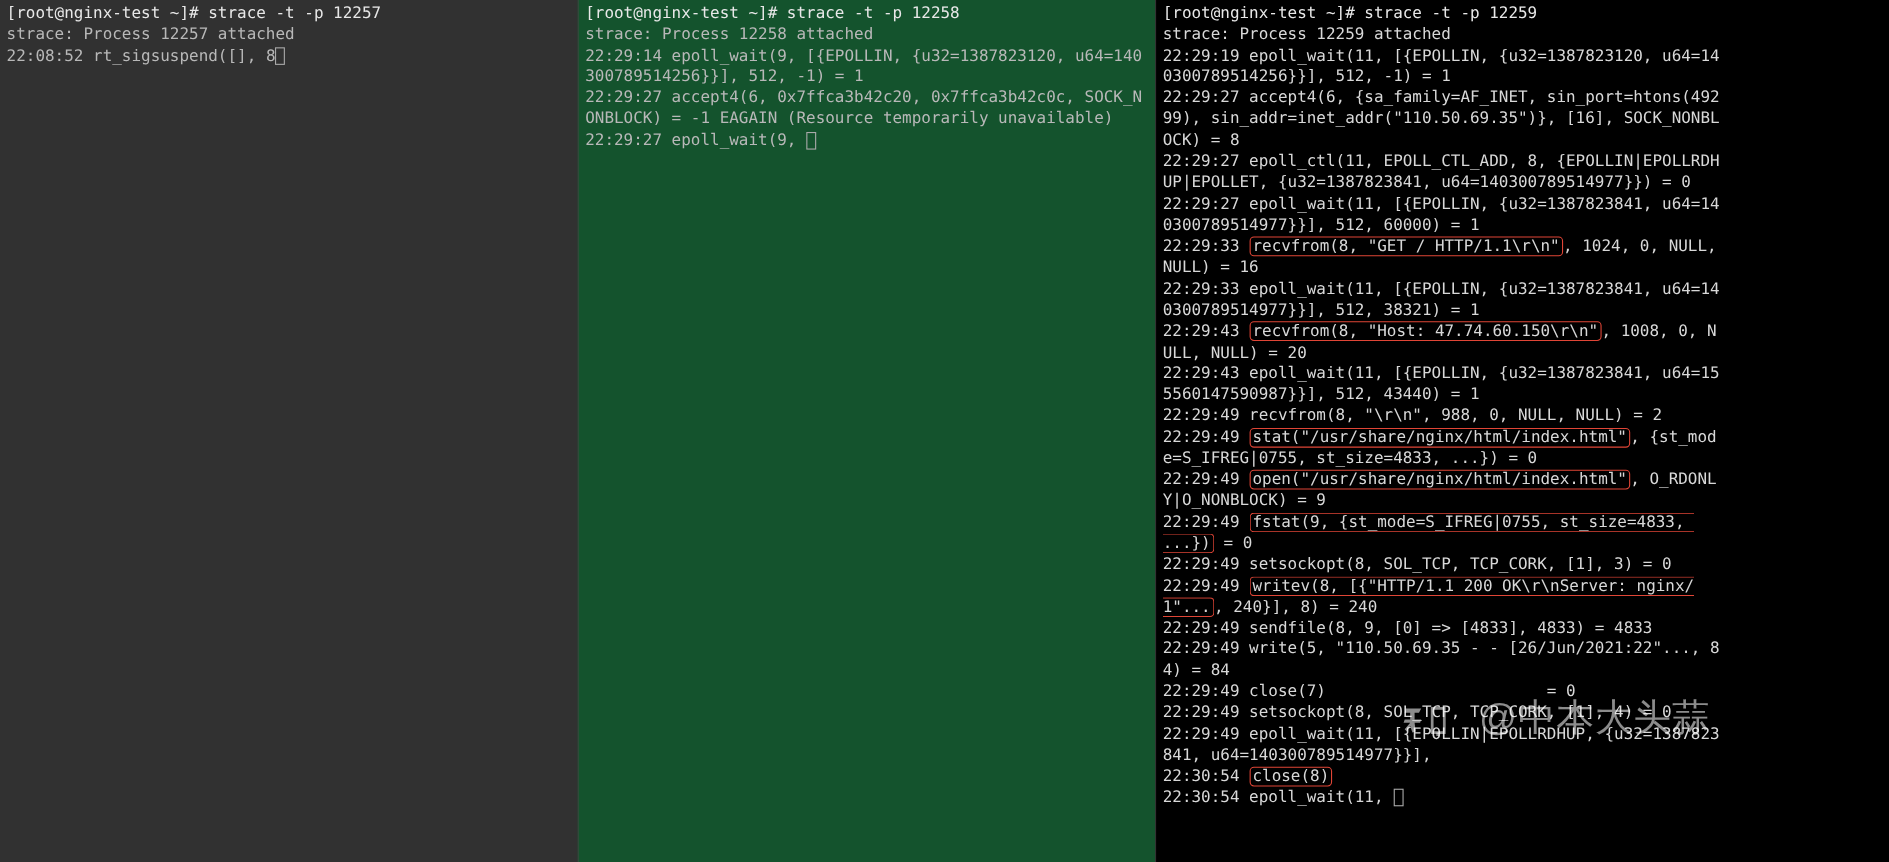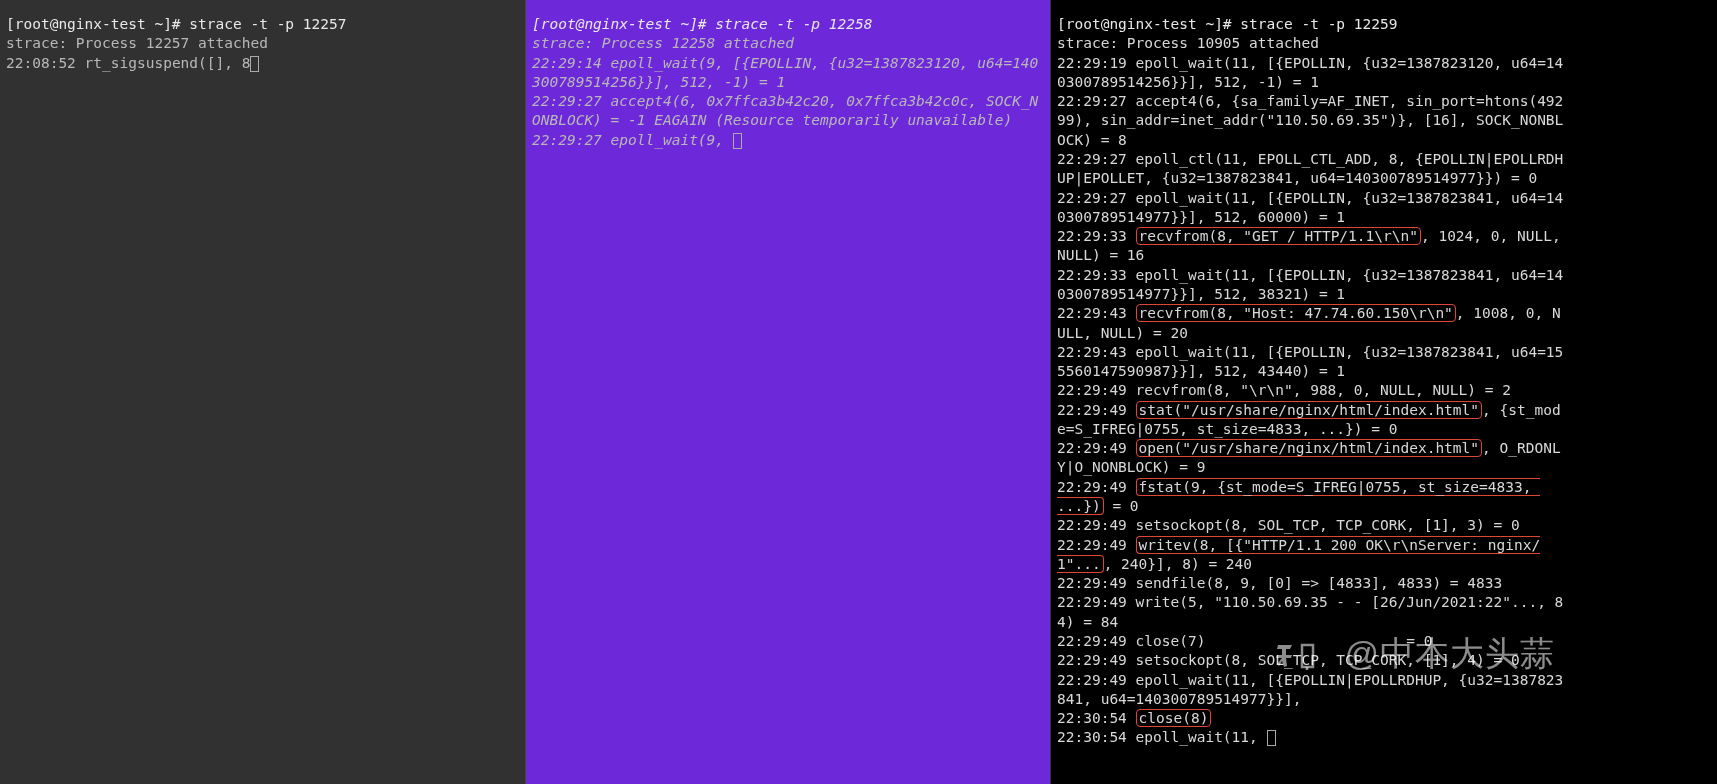--- a/index.html
+++ b/index.html
@@ -9,27 +9,27 @@
     font-size: 14.5px;
     line-height: 1.33;
     color: #b8b8b8;
     width: 1717px;
     height: 784px;
     overflow: hidden;
     display: flex;
   }
   .pane {
     height: 784px;
-    padding: 15px 6px;
+    padding: 3px 6px;
     overflow: hidden;
     word-break: break-all;
     white-space: pre-wrap;
   }
   .pane1 { width: 525px; background: #313131; }
-  .pane2 { width: 525px; background: #6d28d9; border-left: 1px solid #444; font-style: italic; }
+  .pane2 { width: 525px; background: #14532d; border-left: 1px solid #444; }
   .pane3 { width: 525px; background: #000; border-left: 1px solid #333; color: #d8d8d8; position: relative; }
   .white { color: #e8e8e8; }
   .prompt { color: #e8e8e8; }
   .cursor {
     display: inline-block;
     width: 9px; height: 16px;
     border: 1px solid #aaa;
     vertical-align: middle;
   }
   .hl {
@@ -64,21 +64,21 @@
 </div>
 
 <div class="pane pane2"><span class="prompt">[root@nginx-test ~]# </span><span class="white">strace -t -p 12258</span>
 <span>strace: Process 12258 attached</span>
 <span>22:29:14 epoll_wait(9, [{EPOLLIN, {u32=1387823120, u64=140300789514256}}], 512, -1) = 1</span>
 <span>22:29:27 accept4(6, 0x7ffca3b42c20, 0x7ffca3b42c0c, SOCK_NONBLOCK) = -1 EAGAIN (Resource temporarily unavailable)</span>
 <span><span>22:29:27 epoll_wait(9, </span><span class="cursor"></span></span>
 </div>
 
 <div class="pane pane3"><span class="prompt">[root@nginx-test ~]# </span><span class="white">strace -t -p 12259</span>
-<span>strace: Process 10905 attached</span>
+<span>strace: Process 12259 attached</span>
 <span>22:29:19 epoll_wait(11, [{EPOLLIN, {u32=1387823120, u64=140300789514256}}], 512, -1) = 1</span>
 <span>22:29:27 accept4(6, {sa_family=AF_INET, sin_port=htons(49299), sin_addr=inet_addr("110.50.69.35")}, [16], SOCK_NONBLOCK) = 8</span>
 <span>22:29:27 epoll_ctl(11, EPOLL_CTL_ADD, 8, {EPOLLIN|EPOLLRDHUP|EPOLLET, {u32=1387823841, u64=140300789514977}}) = 0</span>
 <span>22:29:27 epoll_wait(11, [{EPOLLIN, {u32=1387823841, u64=140300789514977}}], 512, 60000) = 1</span>
 <span><span>22:29:33 </span><span class="hl">recvfrom(8, "GET / HTTP/1.1\r\n"</span><span>, 1024, 0, NULL, NULL) = 16</span></span>
 <span>22:29:33 epoll_wait(11, [{EPOLLIN, {u32=1387823841, u64=140300789514977}}], 512, 38321) = 1</span>
 <span><span>22:29:43 </span><span class="hl">recvfrom(8, "Host: 47.74.60.150\r\n"</span><span>, 1008, 0, NULL, NULL) = 20</span></span>
 <span>22:29:43 epoll_wait(11, [{EPOLLIN, {u32=1387823841, u64=155560147590987}}], 512, 43440) = 1</span>
 <span>22:29:49 recvfrom(8, "\r\n", 988, 0, NULL, NULL) = 2</span>
 <span><span>22:29:49 </span><span class="hl">stat("/usr/share/nginx/html/index.html"</span><span>, {st_mode=S_IFREG|0755, st_size=4833, ...}) = 0</span></span>

